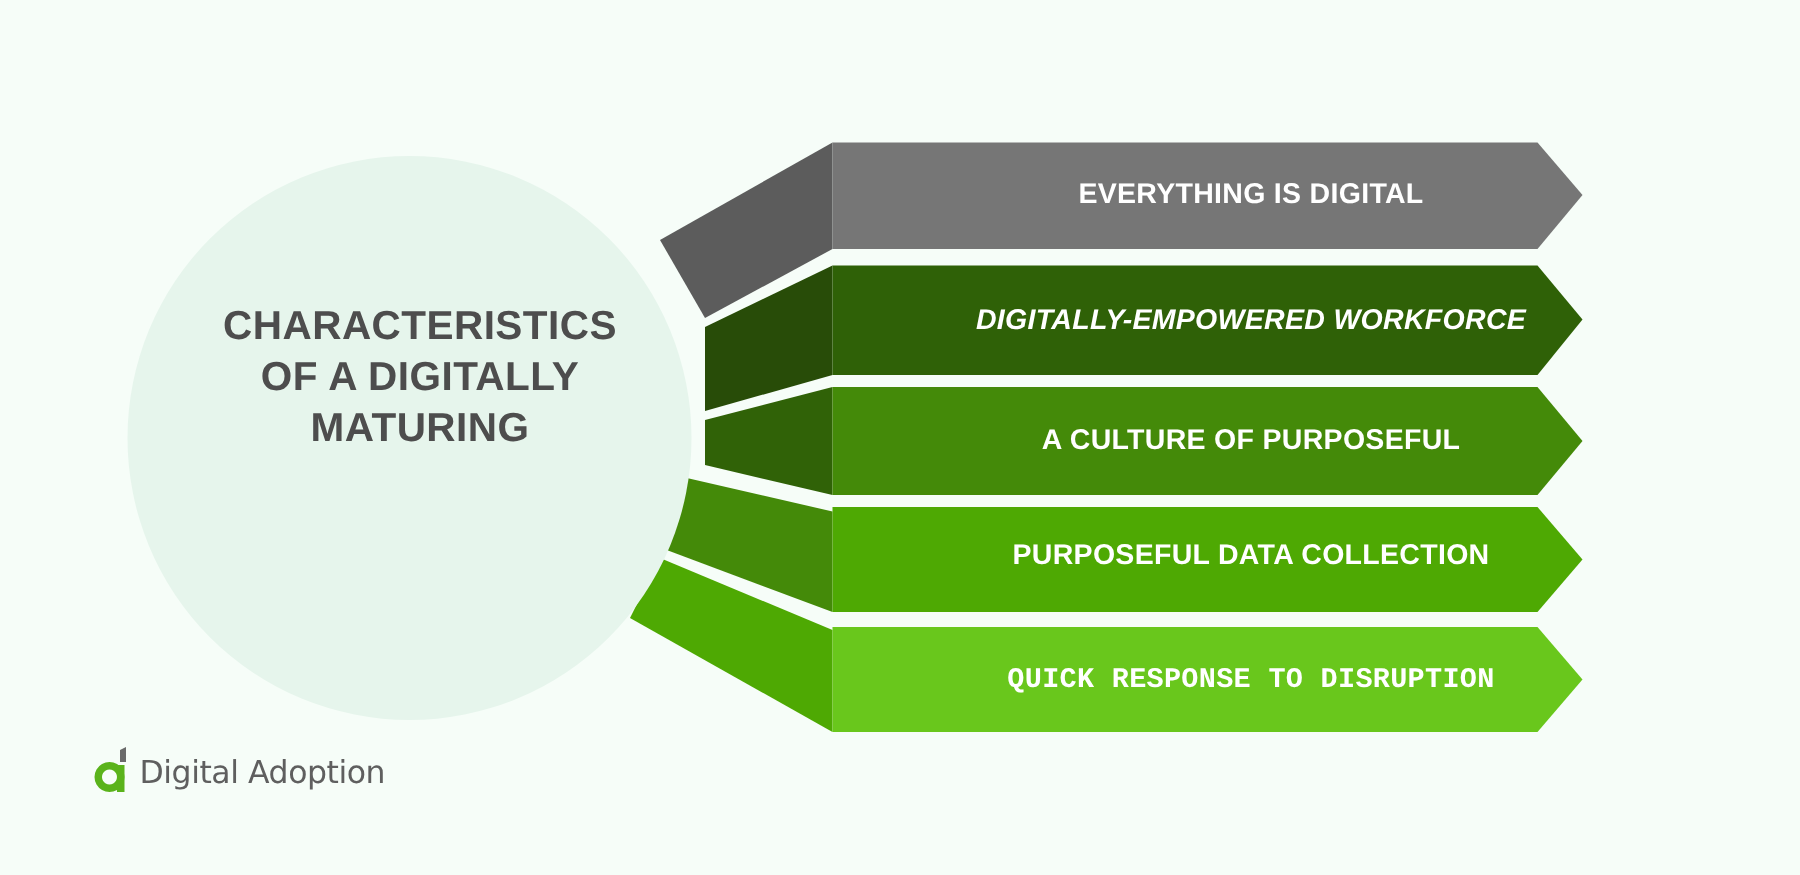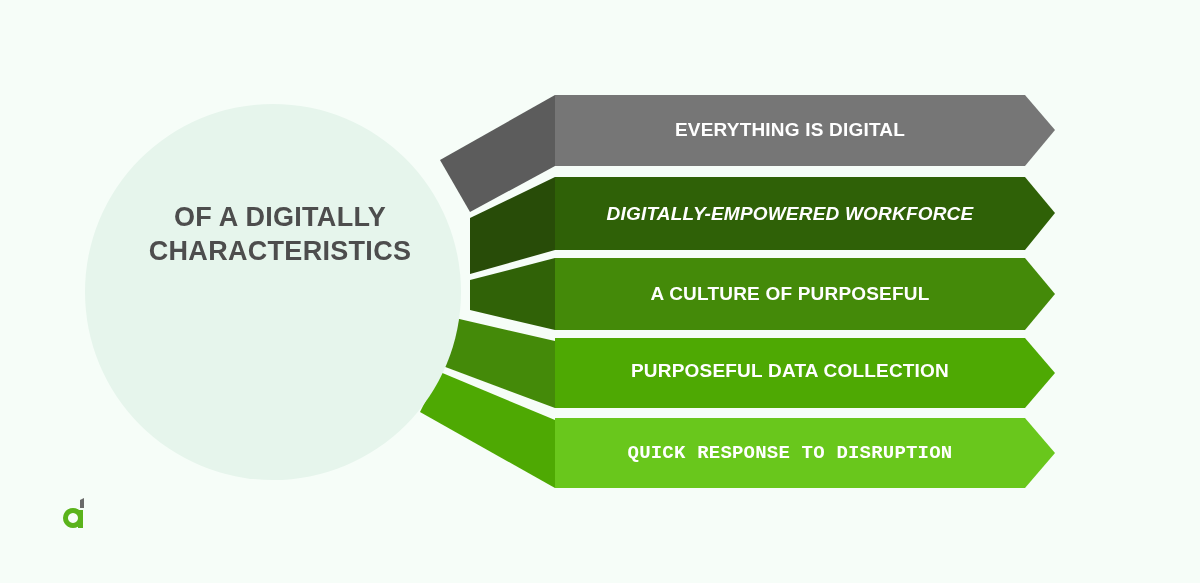--- a/index.html
+++ b/index.html
@@ -1,19 +1,19 @@
 <!DOCTYPE html>
 <html><head>
 <meta charset="utf-8">
 <style>
   html, body { margin:0; padding:0; }
   body { width:1200px; height:583px; background:#f6fdf8; position:relative; overflow:hidden; font-family:"Liberation Sans", sans-serif; }
   #diagram { position:absolute; left:0; top:0; width:1200px; height:583px; }
   .circle-title { position:absolute; left:120px; top:200px; width:320px; text-align:center; color:#4d4d4d; font-weight:bold; font-size:27px; line-height:34px; letter-spacing:0.3px; }
-  .bar-label { position:absolute; left:555px; width:470px; text-align:center; color:#ffffff; font-weight:bold; font-size:19px; letter-spacing:0.2px; }
+  .bar-label { position:absolute; left:555px; width:470px; text-align:center; color:#ffffff; font-weight:bold; font-size:19px; letter-spacing:0.2px;padding-left:44px; }
   .logo { position:absolute; left:62px; top:498px; display:flex; align-items:center; }
   .logo-text { color:#5f5f5f; font-size:21px; margin-left:5px; font-family:"DejaVu Sans", sans-serif; letter-spacing:-0.3px; }
 </style>
 </head>
 <body>
 
 <svg id="diagram" viewBox="0 0 1200 583" xmlns="http://www.w3.org/2000/svg">
 
   <polygon points="440,160 555,95 555,166 470,212" fill="#5c5c5c"></polygon>
   <polygon points="470,218 555,177 555,250 470,274" fill="#284c08"></polygon>
@@ -24,29 +24,31 @@
   <polygon points="555,95 1025,95 1055,130 1025,166 555,166" fill="#767676"></polygon>
   <polygon points="555,177 1025,177 1055,213 1025,250 555,250" fill="#2f6107"></polygon>
   <polygon points="555,258 1025,258 1055,294 1025,330 555,330" fill="#448a09"></polygon>
   <polygon points="555,338 1025,338 1055,373 1025,408 555,408" fill="#4ea903"></polygon>
   <polygon points="555,418 1025,418 1055,453 1025,488 555,488" fill="#69c71c"></polygon>
 
   <circle cx="273" cy="292" r="188" fill="#e6f5ec"></circle>
 </svg>
 
 <div class="circle-title">
+  <div>CHARACTERISTICS</div>
   <div>OF A DIGITALLY</div>
-  <div>CHARACTERISTICS</div>
+  <div>MATURING</div>
 </div>
 
 <div class="bar-label" style="top:119px;">EVERYTHING IS DIGITAL</div>
 <div class="bar-label" style="top:203px;font-style:italic;">DIGITALLY-EMPOWERED WORKFORCE</div>
 <div class="bar-label" style="top:283px;">A CULTURE OF PURPOSEFUL</div>
 <div class="bar-label" style="top:360px;">PURPOSEFUL DATA COLLECTION</div>
 <div class="bar-label" style="top:442px;font-family:Liberation Mono, monospace;">QUICK RESPONSE TO DISRUPTION</div>
 
 <div class="logo">
   <svg width="26" height="34" viewBox="0 0 26 34">
     <polygon points="18,2 22,0 22,10 18,10" fill="#6a6a6a"></polygon>
     <path d="M11,10 a10,10 0 1,0 0.01,0 Z M11,15 a5,5 0 1,1 -0.01,0 Z" fill="#5ab31b" fill-rule="evenodd"></path>
     <rect x="16" y="12" width="5" height="18" fill="#5ab31b"></rect>
   </svg>
+  <span class="logo-text">Digital Adoption</span>
 </div>
 
 </body></html>

